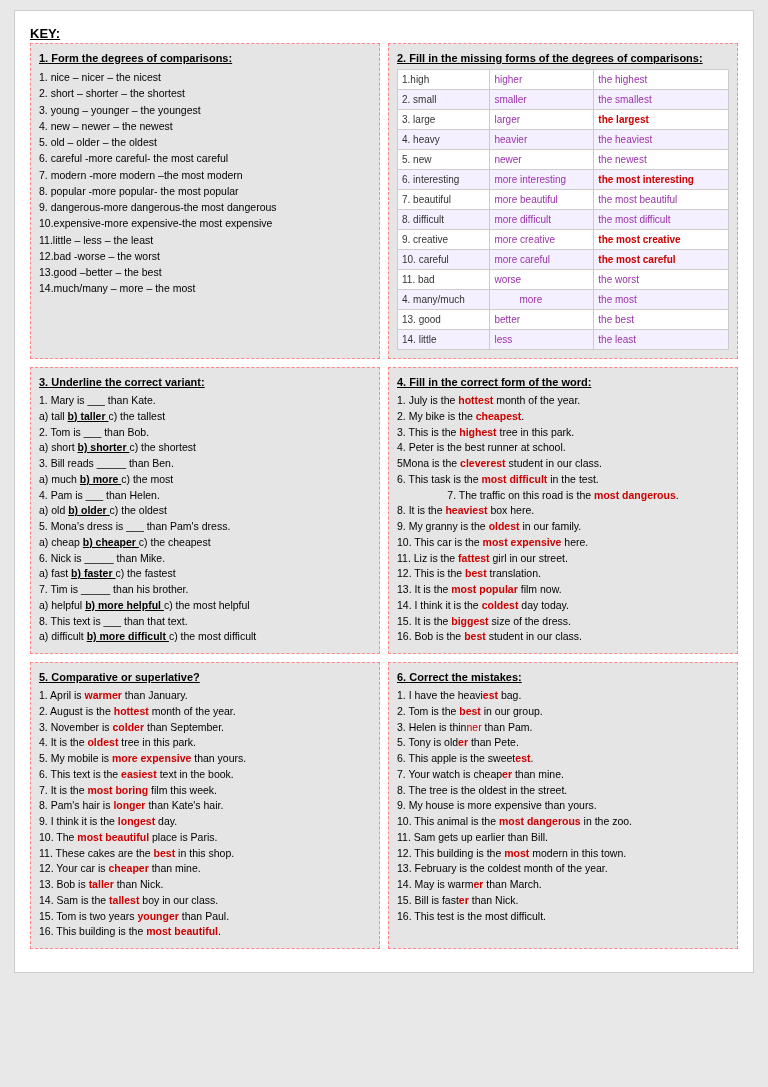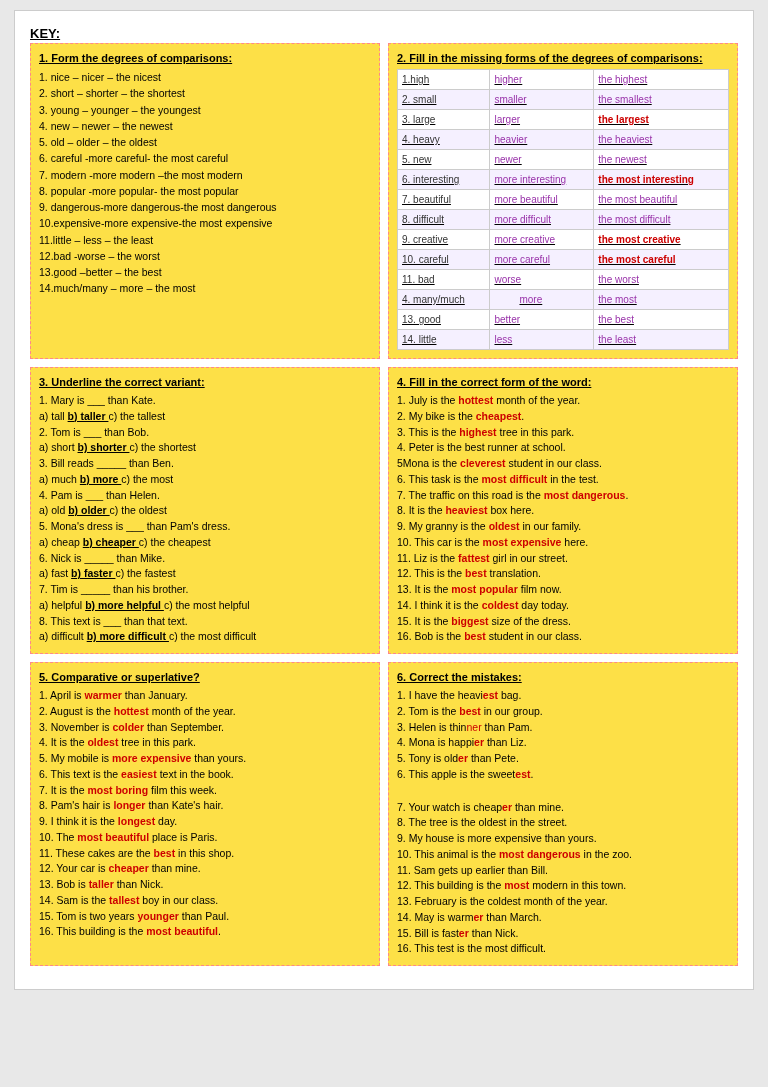--- a/index.html
+++ b/index.html
@@ -25,38 +25,37 @@
     }
     .grid-2 {
       display: grid;
       grid-template-columns: 1fr 1fr;
       gap: 8px;
       margin-bottom: 8px;
     }
     .section {
       border: 1px dashed #f88;
       padding: 8px;
-      background: #fde047;
+      background: #e5e5e5;
     }
     .section-title {
       font-weight: bold;
       font-size: 11px;
       text-decoration: underline;
       margin-bottom: 5px;
     }
     .section p, .section li {
       line-height: 1.55;
       font-size: 10.5px;
     }
     
     .comp-table {
       width: 100%;
       border-collapse: collapse;
       font-size: 10px;
-      text-decoration: underline;
     }
     .comp-table td {
       border: 1px solid #ccc;
       padding: 2px 4px;
       line-height: 1.5;
     }
     .comp-table tr:nth-child(odd) td { background: #fff; }
     .comp-table tr:nth-child(even) td { background: #f5f0ff; }
     .comp-table td:nth-child(2) { color: #9933aa; }
     .comp-table td:nth-child(3) { color: #9933aa; margin-left: 27px; }
@@ -194,21 +193,21 @@
 
     <div class="section">
       <div class="section-title">4. Fill in the correct form of the word:</div>
       <div id="section4-content">
           <p style="line-height: 1.5;">1. July is the <span style="color:#cc0000;font-weight:bold">hottest</span> month of the year.</p>
           <p style="line-height: 1.5;">2. My bike is the <span style="color:#cc0000;font-weight:bold">cheapest</span>.</p>
           <p style="line-height: 1.5;">3. This is the <span style="color:#cc0000;font-weight:bold">highest</span> tree in this park.</p>
           <p style="line-height: 1.5;">4. Peter is the best runner at school.</p>
           <p style="line-height: 1.5;">5Mona is the <span style="color:#cc0000;font-weight:bold">cleverest</span> student in our class.</p>
           <p style="line-height: 1.5;">6. This task is the <span style="color:#cc0000;font-weight:bold">most difficult</span> in the test.</p>
-          <p style="line-height: 1.5;">7. The traffic on this road is the <span style="color:#cc0000;font-weight:bold">most dangerous</span>.</p>
+          <p style="line-height: 1.5; text-align: center;">7. The traffic on this road is the <span style="color:#cc0000;font-weight:bold">most dangerous</span>.</p>
           <p style="line-height: 1.5;">8. It is the <span style="color:#cc0000;font-weight:bold">heaviest</span> box here.</p>
           <p style="line-height: 1.5;">9. My granny is the <span style="color:#cc0000;font-weight:bold">oldest</span> in our family.</p>
           <p style="line-height: 1.5;">10. This car is the <span style="color:#cc0000;font-weight:bold">most expensive</span> here.</p>
           <p style="line-height: 1.5;">11. Liz is the <span style="color:#cc0000;font-weight:bold">fattest</span> girl in our street.</p>
           <p style="line-height: 1.5;">12. This is the <span style="color:#cc0000;font-weight:bold">best</span> translation.</p>
           <p style="line-height: 1.5;">13. It is the <span style="color:#cc0000;font-weight:bold">most popular</span> film now.</p>
           <p style="line-height: 1.5;">14. I think it is the <span style="color:#cc0000;font-weight:bold">coldest</span> day today.</p>
           <p style="line-height: 1.5;">15. It is the <span style="color:#cc0000;font-weight:bold">biggest</span> size of the dress.</p>
           <p style="line-height: 1.5;">16. Bob is the <span style="color:#cc0000;font-weight:bold">best</span> student in our class.</p>
         </div>
@@ -238,24 +237,23 @@
           <p style="line-height: 1.5;">16. This building is the <span style="color:#cc0000;font-weight:bold">most beautiful</span>.</p>
         </div>
     </div>
 
     <div class="section">
       <div class="section-title">6. Correct the mistakes:</div>
       <div id="section6-content">
           <p style="line-height: 1.5;">1. I have the heavi<span style="color:#cc0000;font-weight:bold">est</span> bag.</p>
           <p style="line-height: 1.5;">2. Tom is the <span style="color:#cc0000;font-weight:bold">best</span> in our group.</p>
           <p style="line-height: 1.5;">3. Helen is thin<span style="color:#cc0000;font-weight:normal">ner</span> than Pam.</p>
-          <p style="line-height: 1.5;">4. Mona is happi<span style="color:#cc0000;font-weight:bold">er</span> than Liz.</p>
           <p style="line-height: 1.5;">5. Tony is old<span style="color:#cc0000;font-weight:bold">er</span> than Pete.</p>
           <p style="line-height: 1.5;">6. This apple is the sweet<span style="color:#cc0000;font-weight:bold">est</span>.</p>
-          <p style="line-height: 1.5; margin-top: 17px;">7. Your watch is cheap<span style="color:#cc0000;font-weight:bold">er</span> than mine.</p>
+          <p style="line-height: 1.5;">7. Your watch is cheap<span style="color:#cc0000;font-weight:bold">er</span> than mine.</p>
           <p style="line-height: 1.5;">8. The tree is the oldest in the street.</p>
           <p style="line-height: 1.5;">9. My house is more expensive than yours.</p>
           <p style="line-height: 1.5;">10. This animal is the <span style="color:#cc0000;font-weight:bold">most dangerous</span> in the zoo.</p>
           <p style="line-height: 1.5;">11. Sam gets up earlier than Bill.</p>
           <p style="line-height: 1.5;">12. This building is the <span style="color:#cc0000;font-weight:bold">most</span> modern in this town.</p>
           <p style="line-height: 1.5;">13. February is the coldest month of the year.</p>
           <p style="line-height: 1.5;">14. May is warm<span style="color:#cc0000;font-weight:bold">er</span> than March.</p>
           <p style="line-height: 1.5;">15. Bill is fast<span style="color:#cc0000;font-weight:bold">er</span> than Nick.</p>
           <p style="line-height: 1.5;">16. This test is the most difficult.</p>
         </div>

